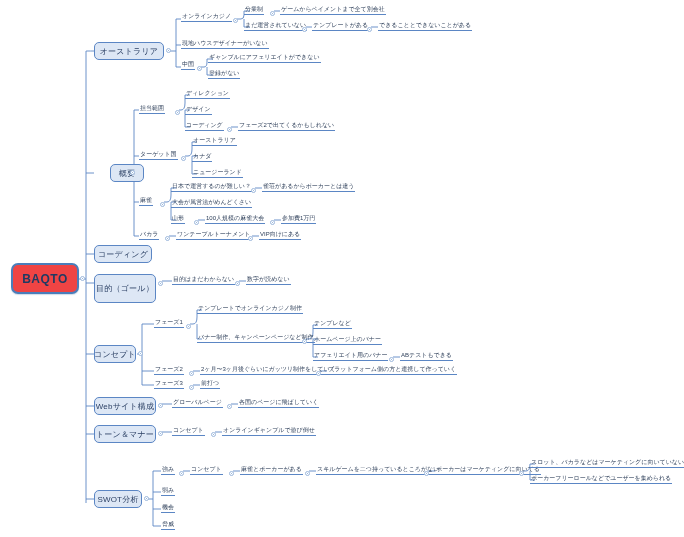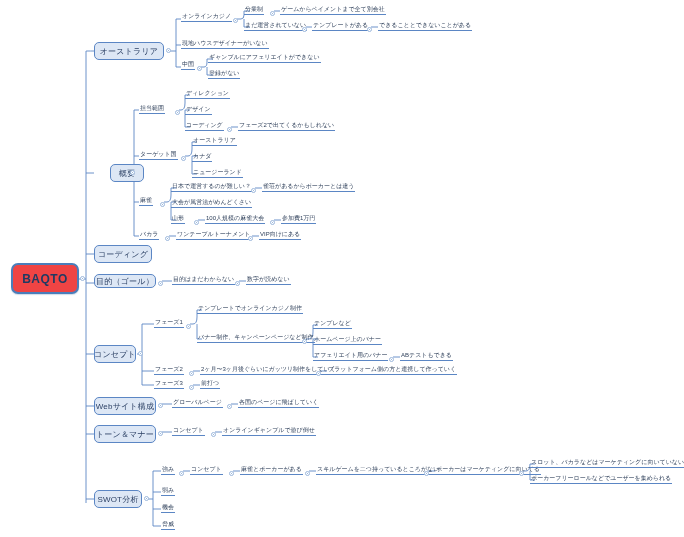--- a/index.html
+++ b/index.html
@@ -198,21 +198,21 @@
 
       <path d="M523,471 H526 Q530,471 530,464 V464 H535"></path>
       <path d="M530,471 Q530,471 530,478 V480 H535"></path>
     </g>
   </svg>
 
 <div class="node root" style="left: 11px; top: 263px; width: 68px; height: 31px;">BAQTO</div>
     <div class="node topic" style="left: 94px; top: 42px; width: 70px; height: 18px;">オーストラリア</div>
     <div class="node topic" style="left: 94px; top: 164px; width: 34px; height: 18px; margin-left: 16px;">概要</div>
     <div class="node topic" style="left: 94px; top: 245px; width: 58px; height: 18px;">コーディング</div>
-    <div class="node topic" style="left: 94px; top: 274px; width: 62px; height: 14px;">目的（ゴール）</div>
+    <div class="node topic" style="left: 94px; top: 274px; width: 62px; height: 29px;">目的（ゴール）</div>
     <div class="node topic" style="left: 94px; top: 345px; width: 42px; height: 18px;">コンセプト</div>
     <div class="node topic" style="left: 94px; top: 397px; width: 62px; height: 18px;">Webサイト構成</div>
     <div class="node topic" style="left: 94px; top: 425px; width: 62px; height: 18px;">トーン＆マナー</div>
     <div class="node topic" style="left: 94px; top: 490px; width: 48px; height: 18px;">SWOT分析</div>
     <div class="node leaf" style="left: 181px; top: 12px;">オンラインカジノ</div>
     <div class="node leaf" style="left: 244px; top: 5px;">分業制</div>
     <div class="node leaf" style="left: 280px; top: 5px;">ゲームからペイメントまで全て別会社</div>
     <div class="node leaf" style="left: 244px; top: 21px;">まだ運営されていない</div>
     <div class="node leaf" style="left: 312px; top: 21px;">テンプレートがある</div>
     <div class="node leaf" style="left: 378px; top: 21px;">できることとできないことがある</div>

